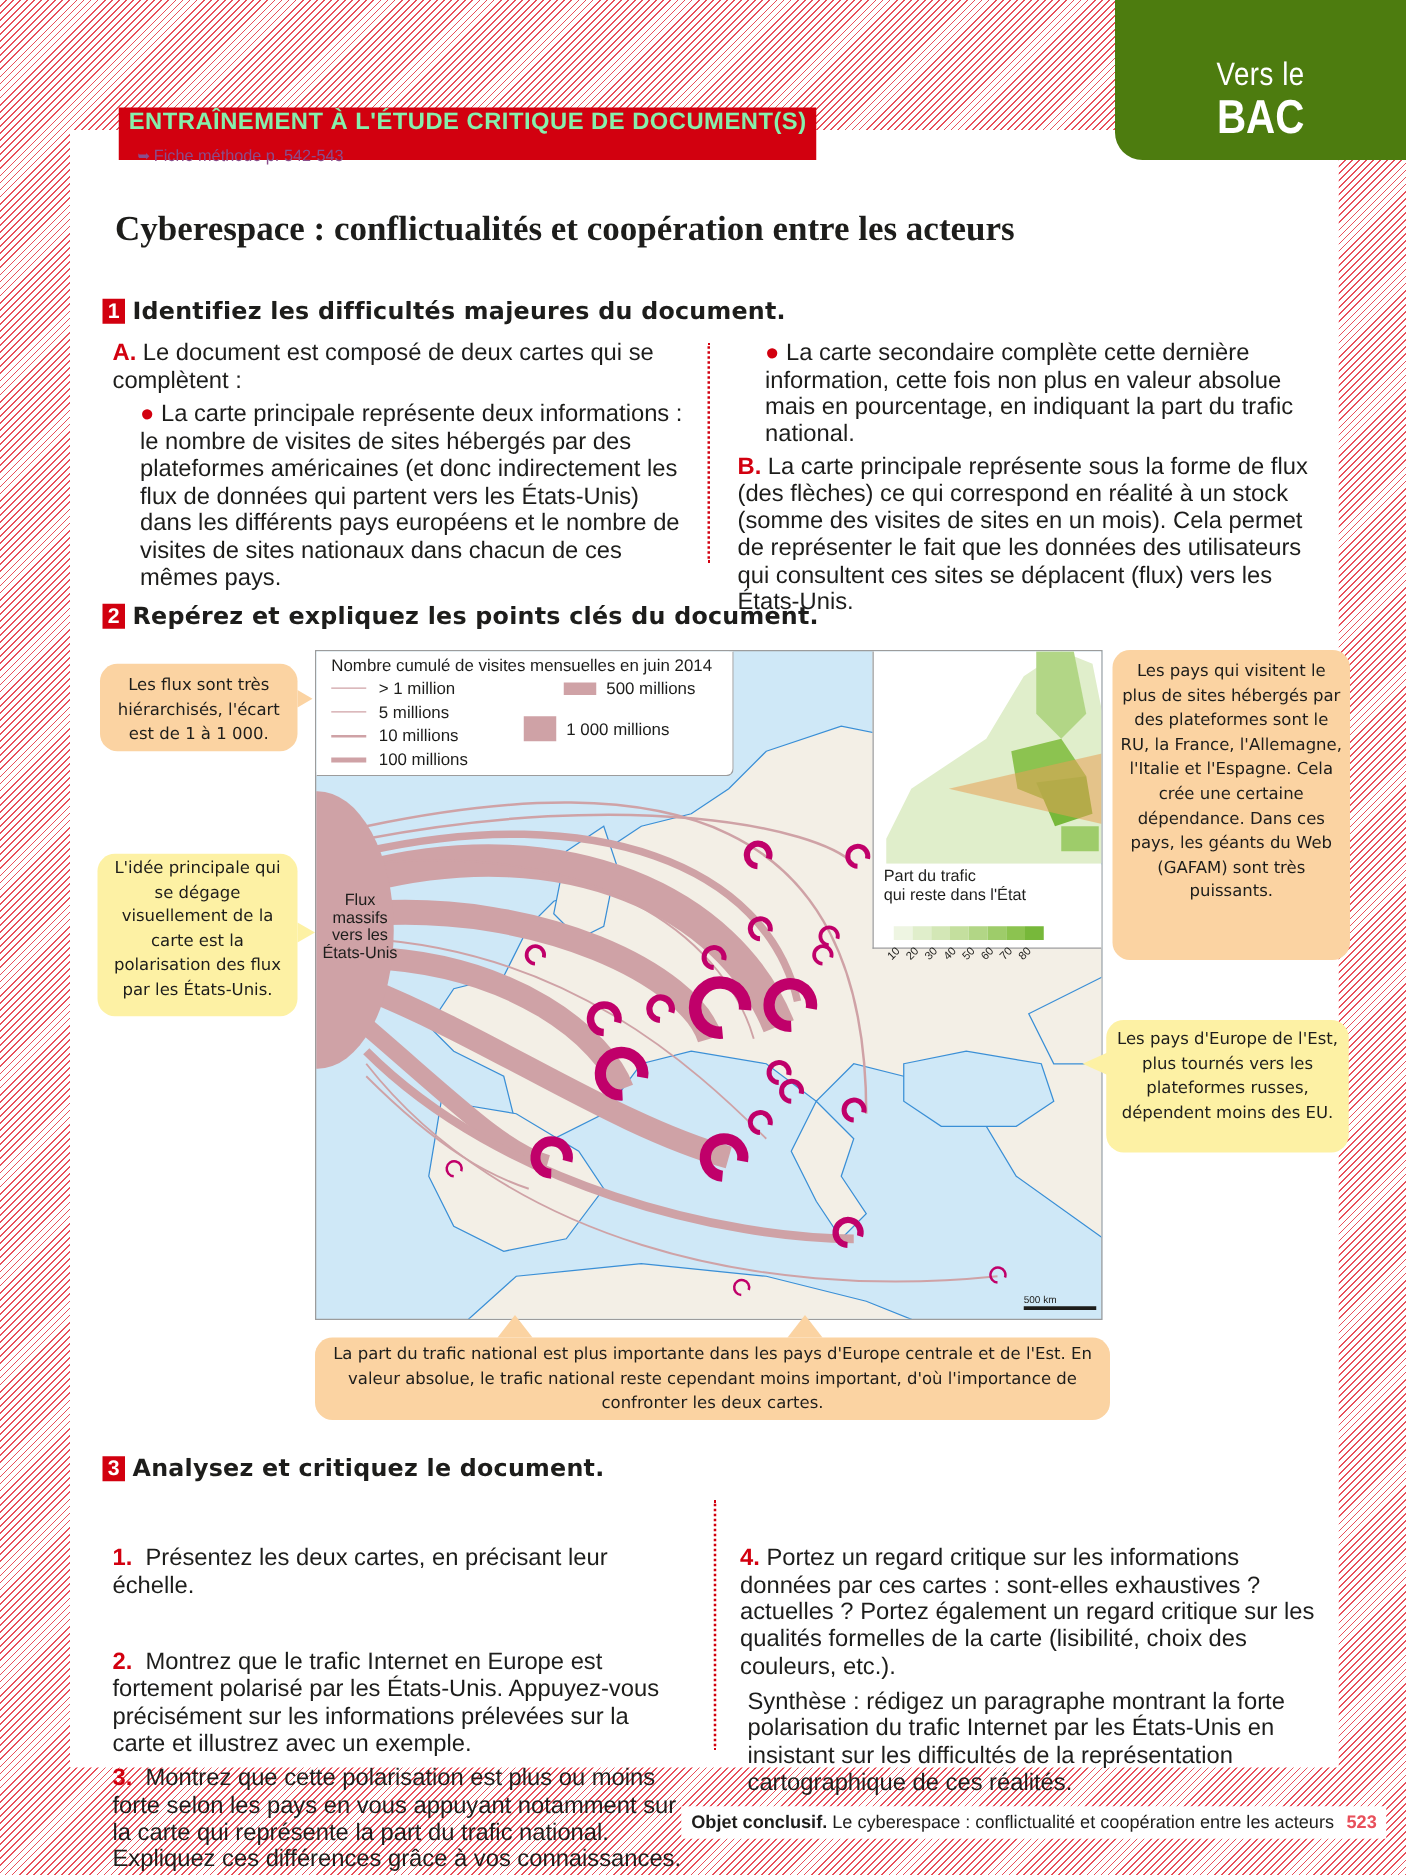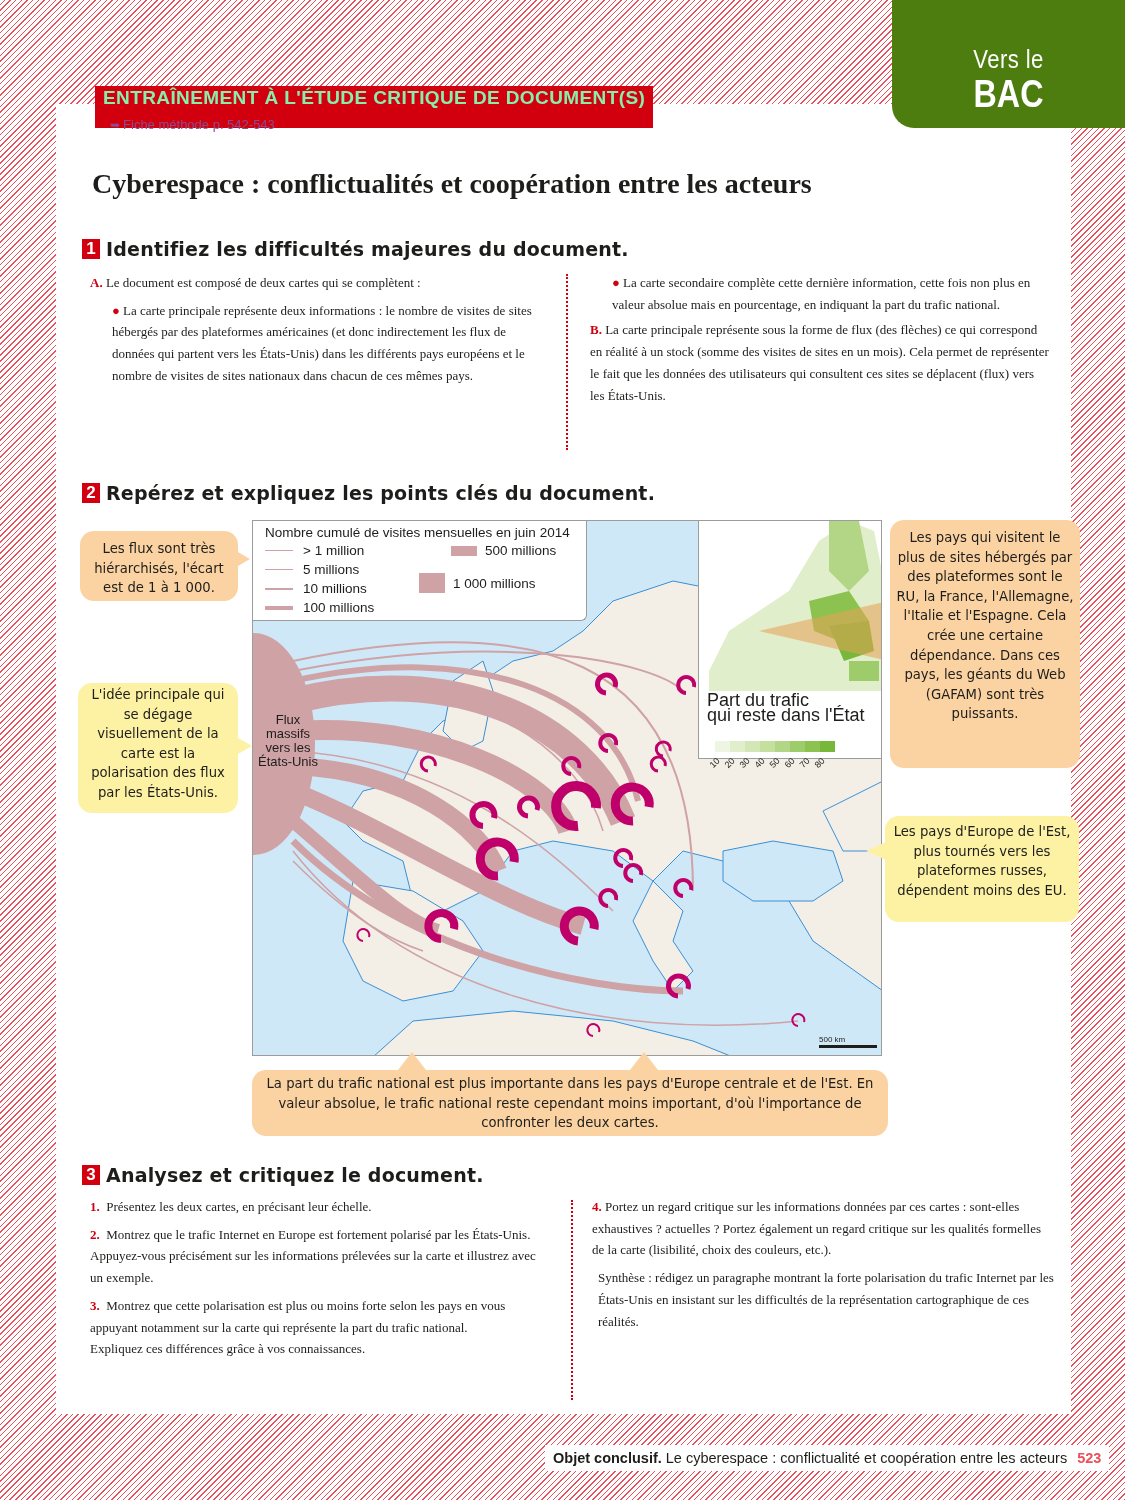--- a/index.html
+++ b/index.html
@@ -39,46 +39,46 @@
   }
   .sec-h {
     position: absolute; left: 82px; font-weight: bold; font-size: 19px; display: flex; align-items: center;
     font-family: "DejaVu Sans", sans-serif; letter-spacing: 0.2px;
   }
   .num {
     display: inline-block; width: 18px; height: 20px; background: #d2000f; color: #fff;
     font-family: "Liberation Sans", sans-serif; font-size: 17px; font-weight: bold; text-align:center; line-height: 20px;
     margin-right: 6px;
   }
-  .para { position: absolute; font-size: 13px; line-height: 21.7px; font-family: Liberation Serif, serif; }
+  .para { position: absolute; font-size: 19px; line-height: 21.7px; font-family: Liberation Sans, sans-serif; }
   .para .ind { padding-left: 22px; }
   .red { color: #d2000f; font-weight: bold; }
   .dot { color: #d2000f; }
   .vdiv { position: absolute; width: 0; border-left: 2px dotted #d2000f; }
-  .q { margin-bottom: 6px; }
+  .q { margin-bottom: 6px; margin-top: 40px; }
 
   
   .map {
     position: absolute; left: 252px; top: 520px; width: 630px; height: 536px;
     border: 1px solid #9c9c9c; background: #cfe8f7; overflow: hidden;
   }
   .legend {
     position: absolute; left: 0; top: 0; width: 334px; height: 100px; background: #fff;
     border-right: 1px solid #9c9c9c; border-bottom: 1px solid #9c9c9c; border-radius: 0 0 6px 0;
     font-family: "Liberation Sans", sans-serif; font-size: 13.5px; color: #1d1d1b;
   }
   .legend .lt { position: absolute; left: 12px; top: 4px; }
   .legend .row { position: absolute; left: 12px; display:flex; align-items:center; }
   .legend .ln { display:inline-block; width: 28px; background: #cfa2a6; margin-right: 10px; }
   .legend .sq { display:inline-block; background:#cfa2a6; margin-right: 8px; }
   .inset {
     position: absolute; left: 445px; top: 0; width: 185px; height: 238px; background:#fff;
     border-left: 1px solid #9c9c9c; border-bottom: 1px solid #9c9c9c;
   }
-  .inset .cap { position:absolute; left: 8px; top: 172px; font-family: "Liberation Sans", sans-serif; font-size: 18px; line-height: 15px; }
+  .inset .cap { position:absolute; left: 8px; top: 172px; font-family: "Liberation Sans", sans-serif; font-size: 13px; line-height: 15px; }
   .scale { position:absolute; left: 16px; top: 220px; display:flex; }
   .scale span { width: 15px; height: 11px; display:inline-block; }
   .scale-labels { position:absolute; left: 10px; top: 229px; font-family:"Liberation Sans",sans-serif; font-size: 9px; display:flex; }
   .scale-labels span { width: 15px; display:inline-block; transform: rotate(-45deg); }
   .usa-blob {
     position:absolute; left: -60px; top: 112px; width: 122px; height: 222px; background:#cfa2a6; border-radius: 50%;
   }
   .usa-label {
     position:absolute; left: 0; top: 192px; width: 70px; text-align:center;
     font-family: "Liberation Sans", sans-serif; font-size: 13px; line-height: 14px; color:#1d1d1b;

